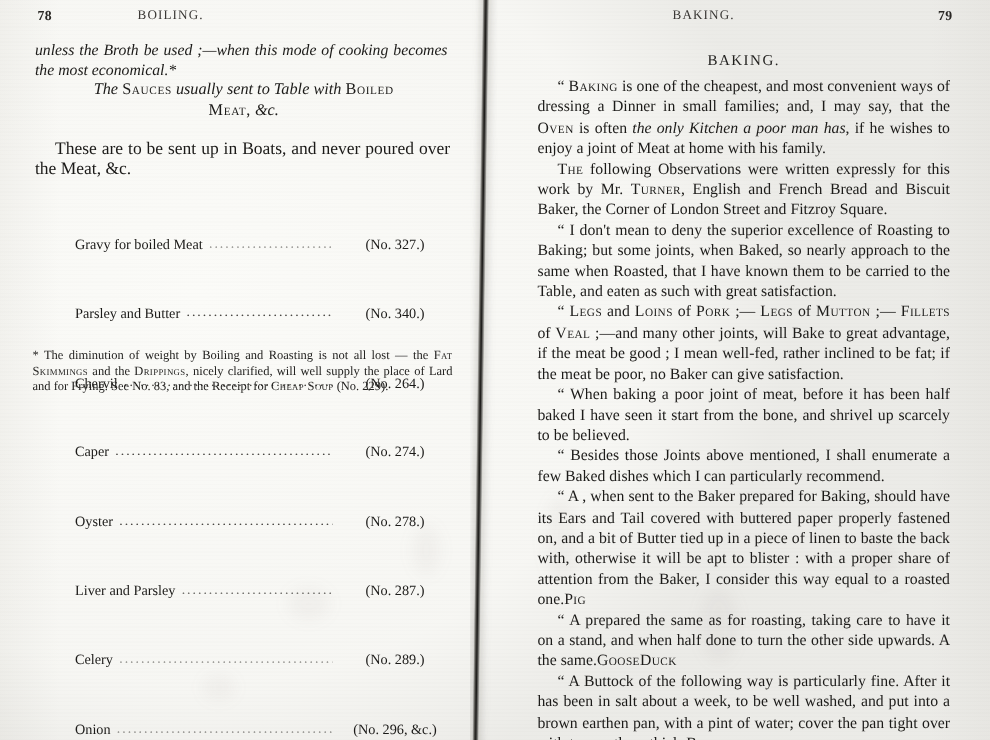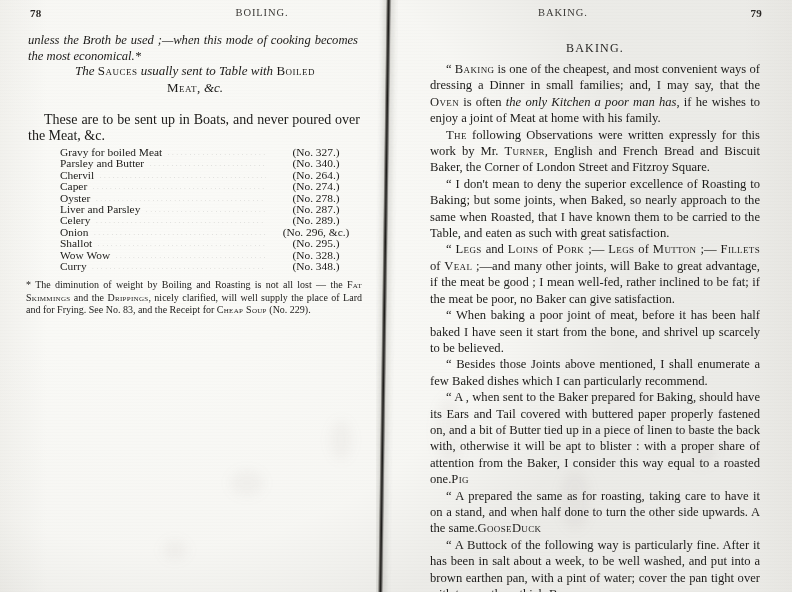--- a/index.html
+++ b/index.html
@@ -93,21 +93,21 @@
   .folio {
     position: absolute;
     top: 7px;
     font-size: 11px;
     font-weight: 700;
     color: #2a2825;
     letter-spacing: 0.3px;
   }
   #folio-left  { left: 30px; }
   #folio-right { right: 30px; }
-  #head-left  { text-align: center; padding-left: 73px; }
+  #head-left  { text-align: left; padding-left: 110px; }
   #head-right { text-align: left; padding-left: 140px; }
 
   .textblock {
     position: absolute;
     font-size: 12.6px;
     line-height: 16.4px;
     text-align: justify;
     text-justify: inter-word;
     color: #1c1b19;
   }
@@ -165,20 +165,21 @@
     line-height: 11.4px;
     list-style: none;
     margin: 0;
     padding: 0;
   }
   #sauce-list li {
     display: flex;
     align-items: baseline;
     height: 11.4px;
     white-space: nowrap;
+    margin-top: 44px;
   }
   #sauce-list .sauce-name {
     flex: 0 0 auto;
     padding-right: 3px;
   }
   #sauce-list .leader {
     flex: 1 1 auto;
     overflow: hidden;
     height: 8px;
     margin: 0 2px;

